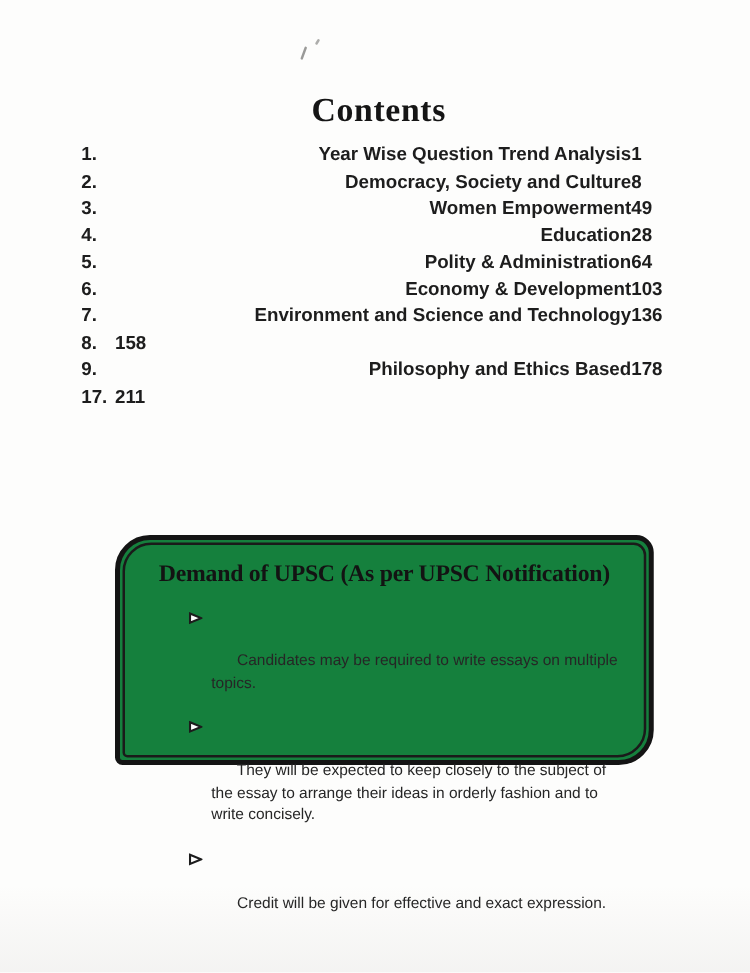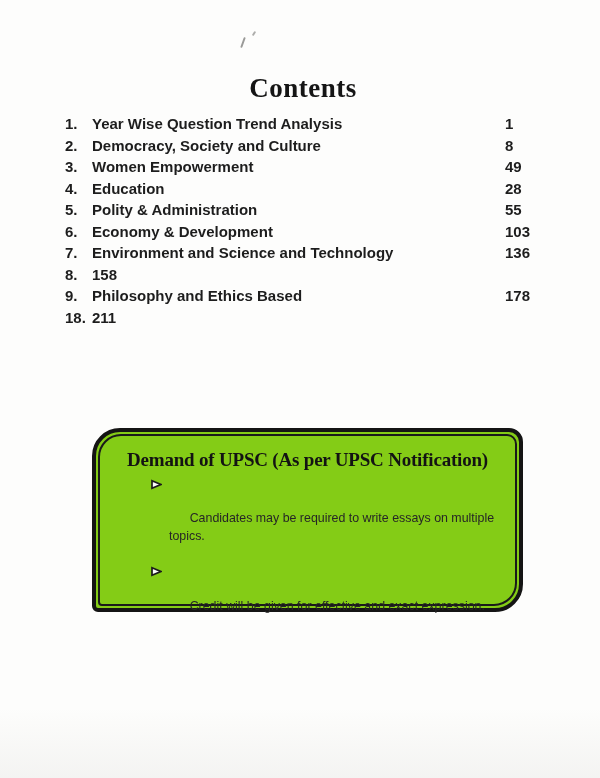--- a/index.html
+++ b/index.html
@@ -68,36 +68,37 @@
   }
   .toc-num {
     width: 27px;
     flex: 0 0 27px;
   }
   .toc-title {
     width: 413px;
     flex: 0 0 413px;
     white-space: nowrap;
     overflow: visible;
+    text-align: right;
   }
   .toc-page {
     flex: 0 0 auto;
     white-space: nowrap;
   }
   
   .notice-box {
     position: absolute;
     left: 92px;
     top: 428px;
     width: 431px;
     height: 184px;
     box-sizing: border-box;
     border: 4px solid #141414;
     border-radius: 28px 14px 28px 6px;
-    background: #84cc16;
+    background: #15803d;
   }
   .notice-box-inner {
     position: absolute;
     inset: 2px;
     border: 2px solid #1a1a1a;
     border-radius: 23px 10px 23px 4px;
     pointer-events: none;
   }
   .notice-title {
     position: absolute;
@@ -107,21 +108,21 @@
     text-align: center;
     font-family: "Liberation Serif", serif;
     font-weight: 700;
     font-size: 19px;
     letter-spacing: -0.2px;
     white-space: nowrap;
     color: #131313;
   }
   .notice-bullets {
     position: absolute;
-    top: 43px;
+    top: 53px;
     left: 55px;
     margin: 0;
     padding: 0;
     list-style: none;
   }
   .notice-bullets li {
     position: relative;
     padding-left: 18px;
     font-size: 12.4px;
     line-height: 17.6px;
@@ -162,21 +163,21 @@
     <span class="toc-page">49</span>
   </div>
   <div class="toc-row">
     <span class="toc-num">4.</span>
     <span class="toc-title">Education</span>
     <span class="toc-page">28</span>
   </div>
   <div class="toc-row">
     <span class="toc-num">5.</span>
     <span class="toc-title">Polity &amp; Administration</span>
-    <span class="toc-page">55</span>
+    <span class="toc-page">64</span>
   </div>
   <div class="toc-row">
     <span class="toc-num">6.</span>
     <span class="toc-title">Economy &amp; Development</span>
     <span class="toc-page">103</span>
   </div>
   <div class="toc-row">
     <span class="toc-num">7.</span>
     <span class="toc-title">Environment and Science and Technology</span>
     <span class="toc-page">136</span>
@@ -184,38 +185,46 @@
   <div class="toc-row">
     <span class="toc-num">8.</span>
     <span class="toc-page">158</span>
   </div>
   <div class="toc-row">
     <span class="toc-num">9.</span>
     <span class="toc-title">Philosophy and Ethics Based</span>
     <span class="toc-page">178</span>
   </div>
   <div class="toc-row">
-    <span class="toc-num">18.</span>
+    <span class="toc-num">17.</span>
     <span class="toc-page">211</span>
   </div>
 </div>
 
 <div class="notice-box">
   <div class="notice-box-inner"></div>
   <div class="notice-title">Demand of UPSC (As per UPSC Notification)</div>
   <ul class="notice-bullets">
     <li>
       <svg class="bullet-arrow" viewBox="0 0 11 11">
         <path d="M1 1.8 L9.8 5.5 L1 9.2 Z" fill="#fdfdfc" stroke="#1c1c1c" stroke-width="1.7" stroke-linejoin="miter"></path>
       </svg>
       <span>Candidates may be required to write essays on multiple
 topics.</span>
     </li>
     <li>
       <svg class="bullet-arrow" viewBox="0 0 11 11">
         <path d="M1 1.8 L9.8 5.5 L1 9.2 Z" fill="#fdfdfc" stroke="#1c1c1c" stroke-width="1.7" stroke-linejoin="miter"></path>
       </svg>
+      <span>They will be expected to keep closely to the subject of
+the essay to arrange their ideas in orderly fashion and to
+write concisely.</span>
+    </li>
+    <li>
+      <svg class="bullet-arrow" viewBox="0 0 11 11">
+        <path d="M1 1.8 L9.8 5.5 L1 9.2 Z" fill="#fdfdfc" stroke="#1c1c1c" stroke-width="1.7" stroke-linejoin="miter"></path>
+      </svg>
       <span>Credit will be given for effective and exact expression.</span>
     </li>
   </ul>
 </div>
 
 <div class="scan-shade"></div>
 
 </body></html>

